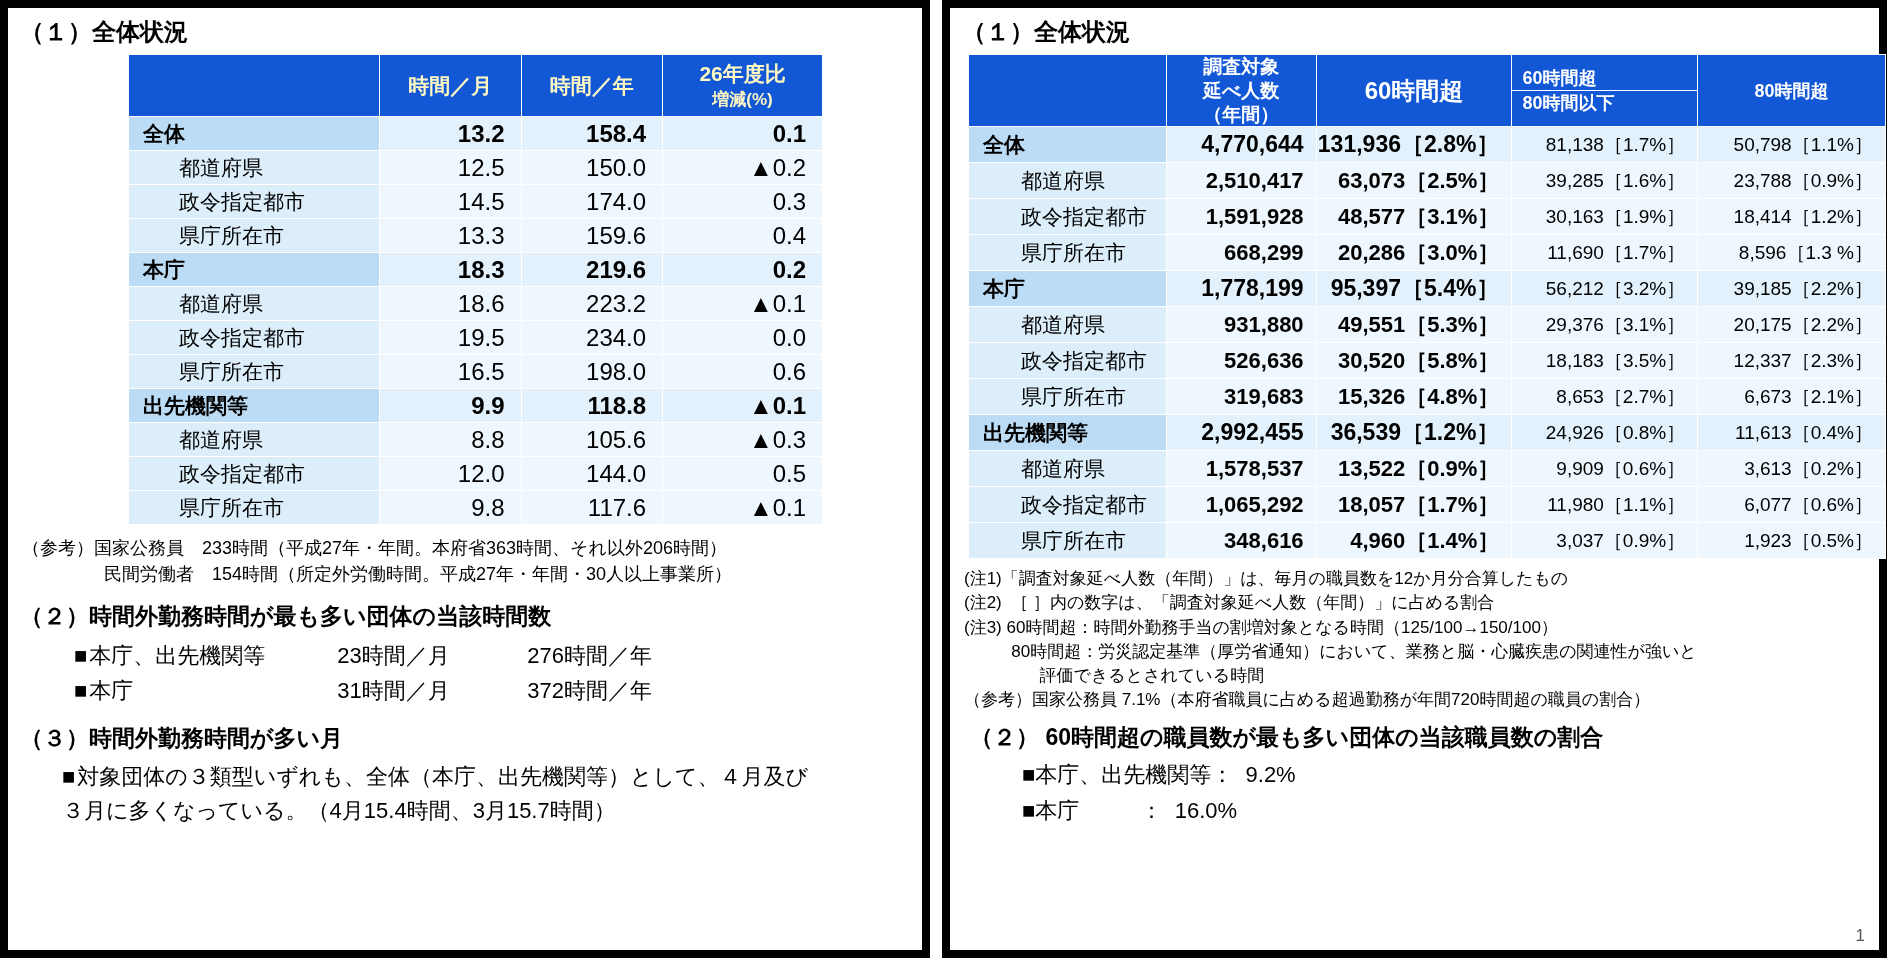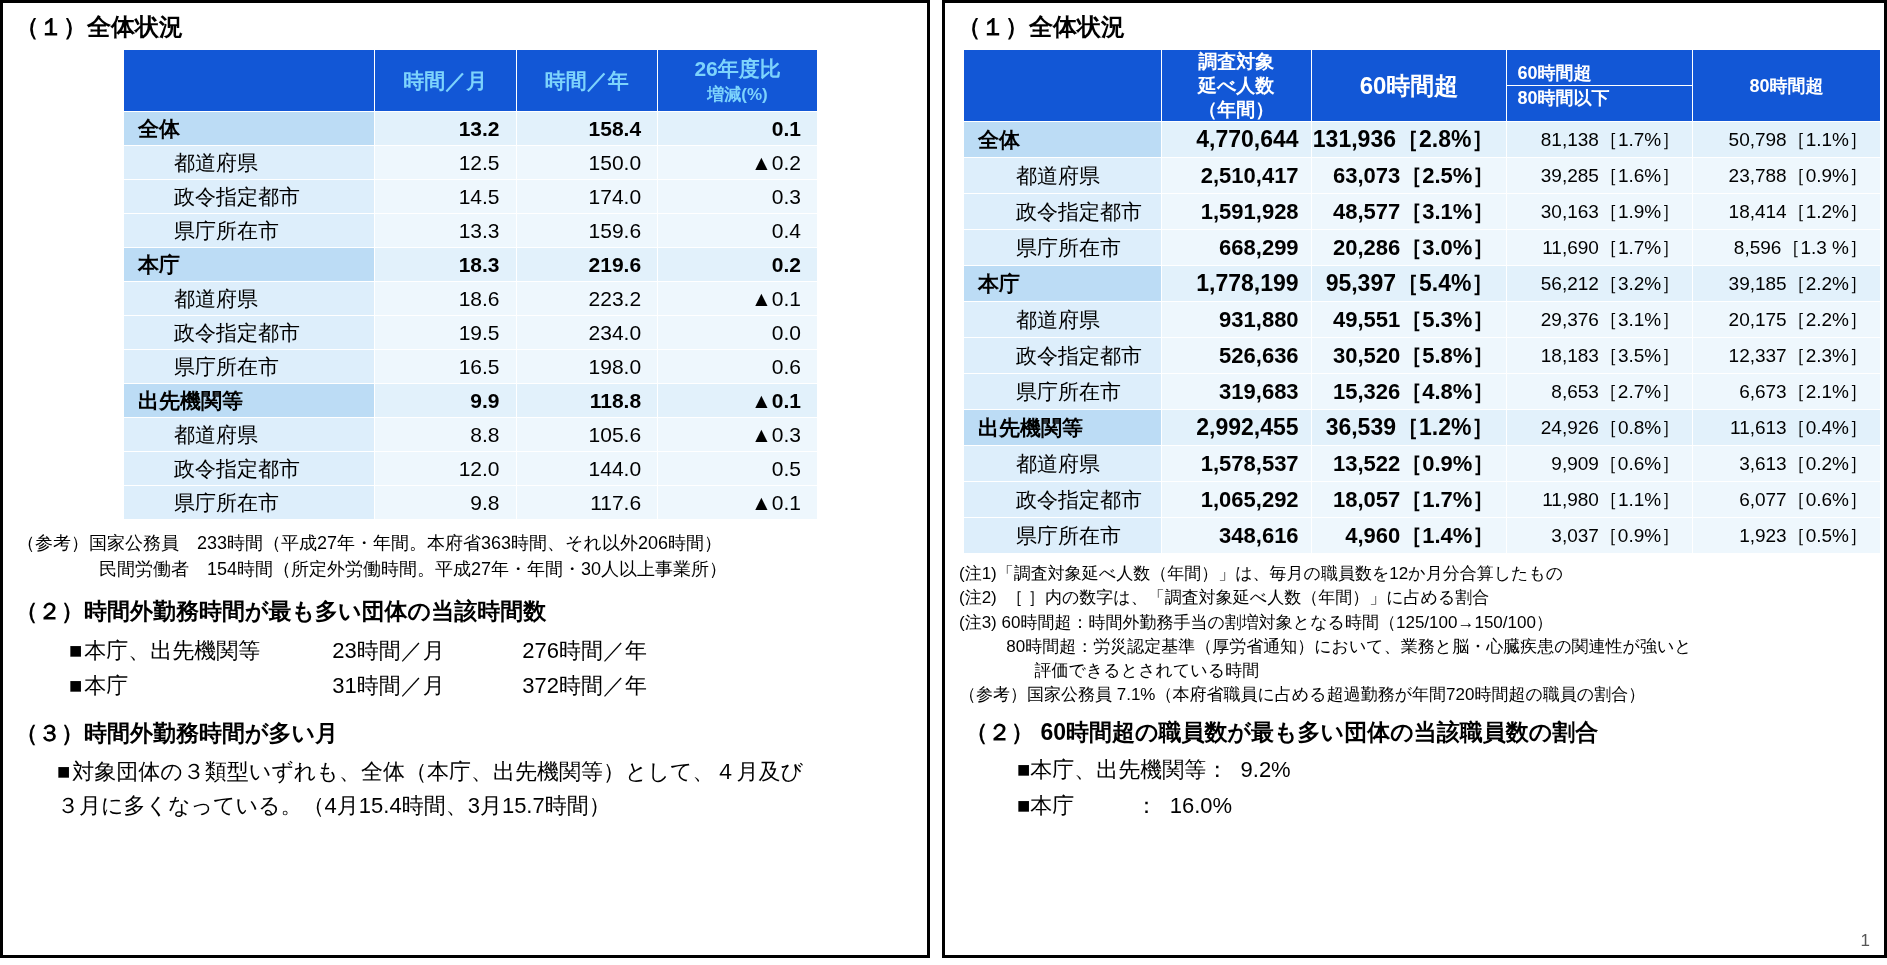--- a/index.html
+++ b/index.html
@@ -15,21 +15,21 @@
   }
   .page {
     position: relative;
     width: 1887px; height: 965px;
     box-sizing: border-box;
   }
   
   .panel {
     position: absolute;
     top: 0px;
-    border: 3px solid #000000;
+    border: 8px solid #000000;
     box-sizing: border-box;
     background: #ffffff;
   }
   .panel-left {
     left: 0px; width: 930px; height: 958px;
   }
   .panel-right {
     left: 942px; width: 945px; height: 958px;
   }
   .inner {
@@ -54,21 +54,21 @@
     width: 695px;
   }
   .tbl-left th, .tbl-left td {
     border: 1px solid #ffffff;
     padding: 0;
     height: 34px;
     box-sizing: border-box;
   }
   .tbl-left thead th {
     background: #1257d6;
-    color: #7dd3fc;
+    color: #fef9c3;
     font-weight: bold;
     font-size: 21px;
     text-align: center;
     height: 62px;
     vertical-align: middle;
   }
   .tbl-left thead th.blank {
     background: #1257d6;
     width: 248px;
   }
@@ -89,21 +89,21 @@
     font-weight: bold;
   }
   .tbl-left td.lbl.sub {
     padding-left: 50px;
     background: #ddeefb;
   }
   .tbl-left td.num {
     background: #eef7fd;
     text-align: right;
     padding-right: 16px;
-    font-size: 21px;
+    font-size: 24px;
     width: 140px;
   }
   .tbl-left td.num.w3 { width: 158px; }
   .note {
     font-size: 18px;
     margin: 10px 0 0 4px;
     line-height: 1.45;
   }
   .note .ind { padding-left: 82px; display: block; }
   .h2title {

